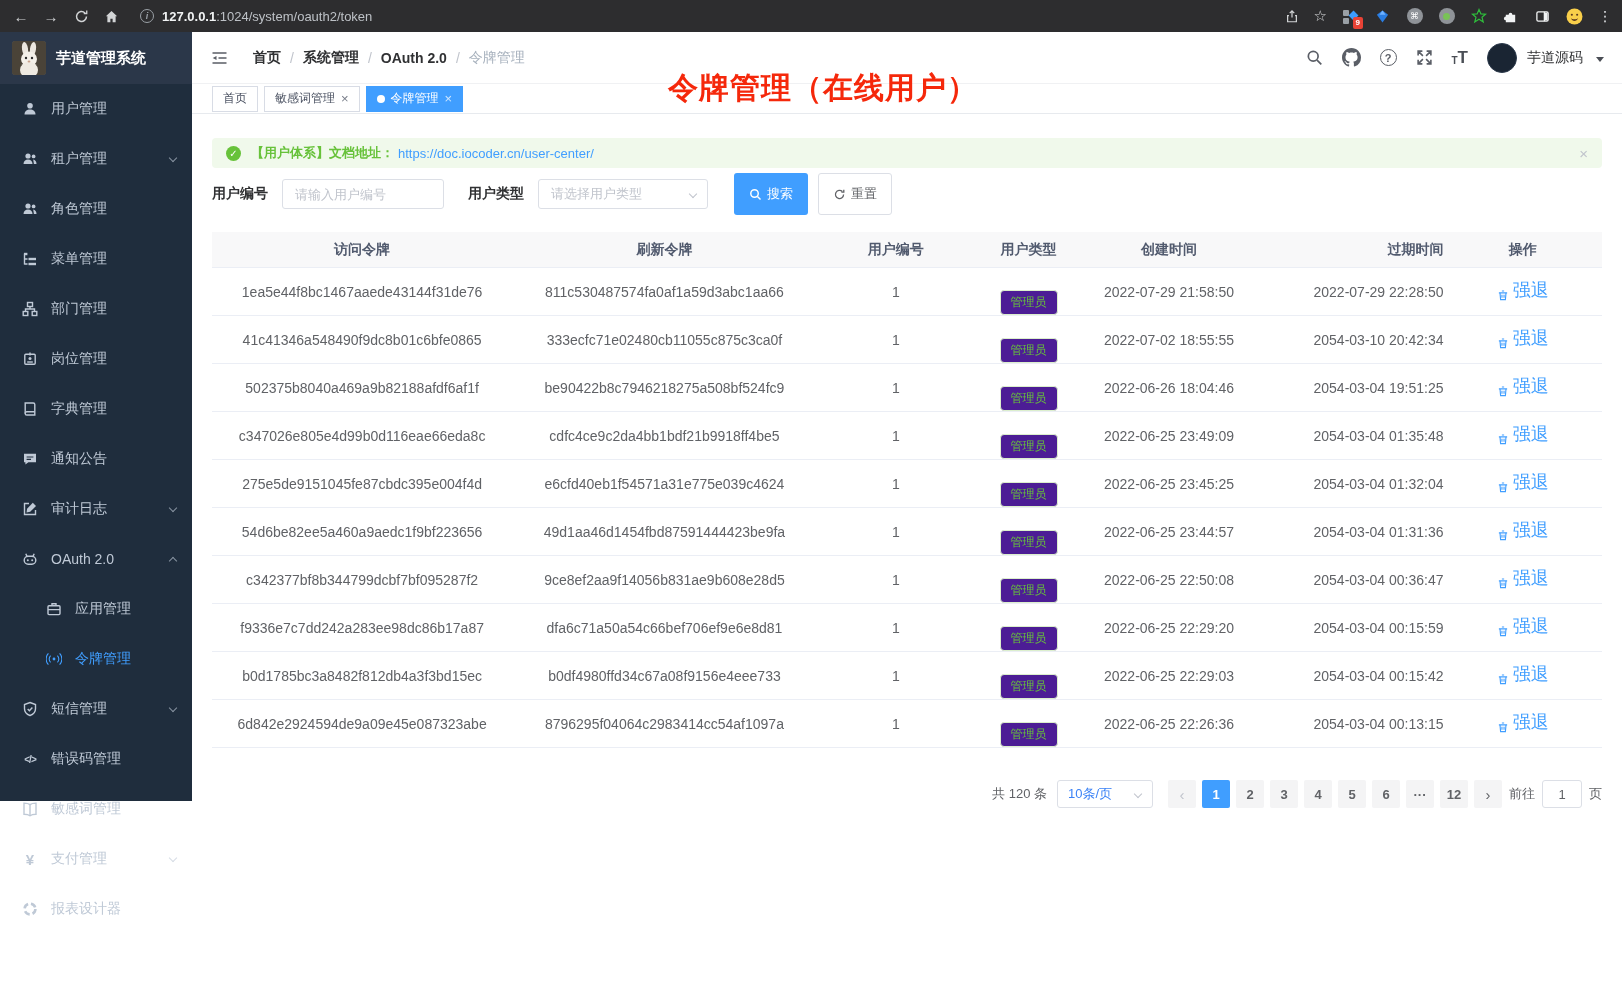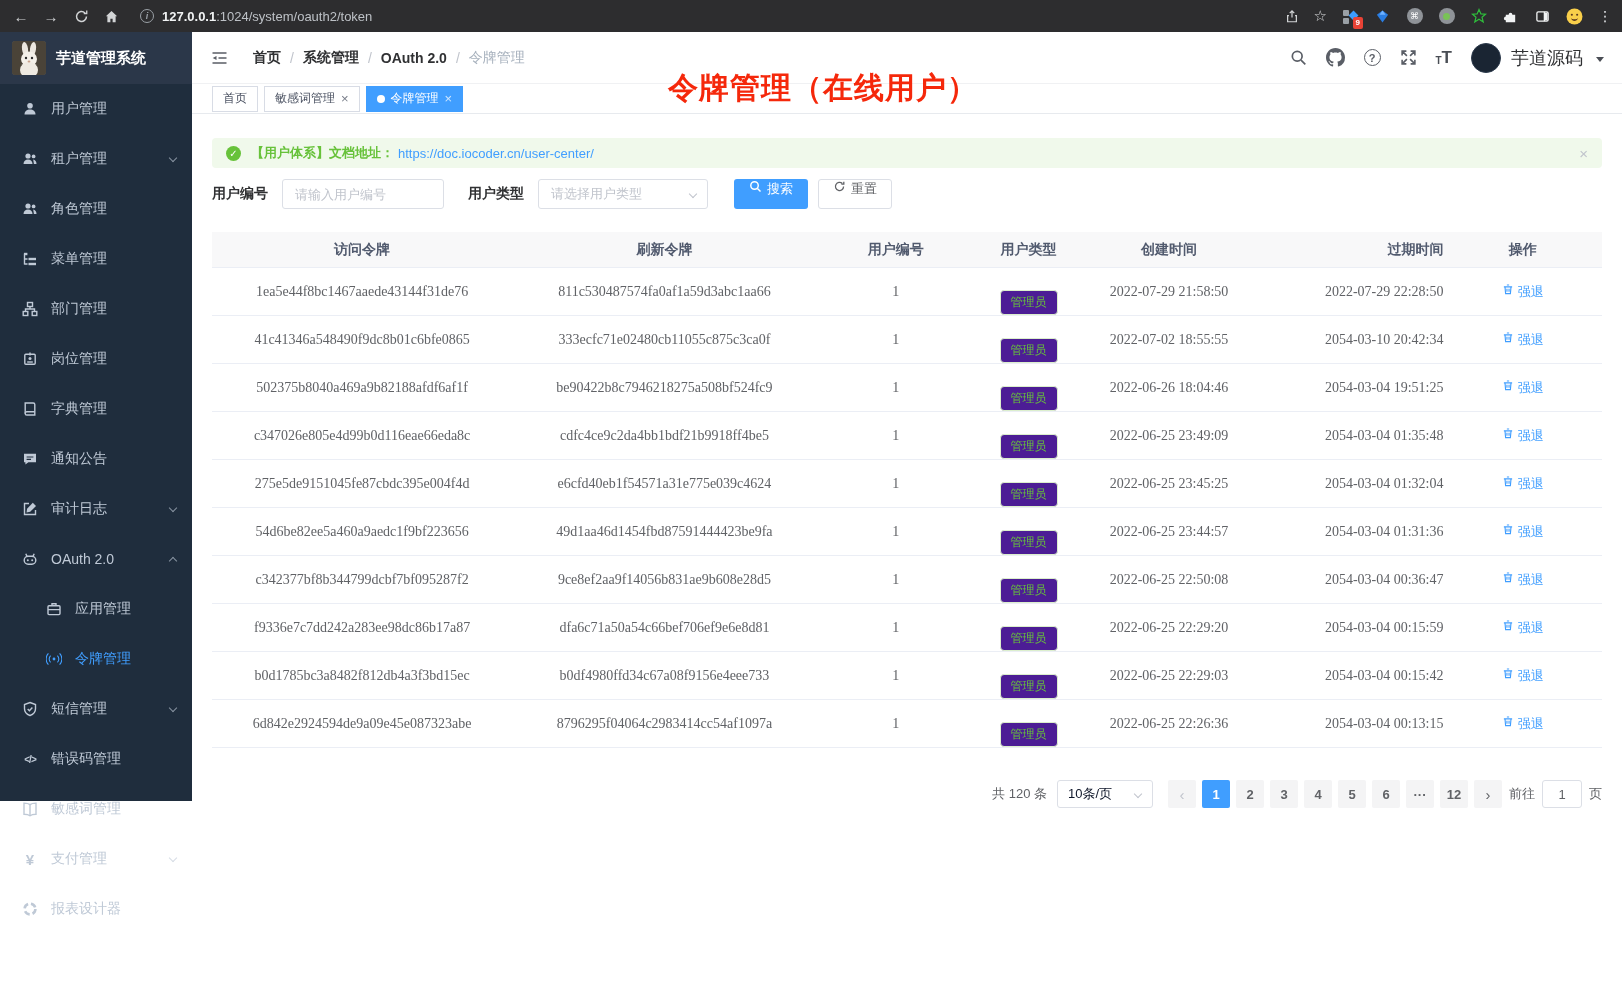--- a/index.html
+++ b/index.html
@@ -55,21 +55,21 @@
   .crumb { cursor:pointer; }
   .crumb.last { color:#a7b1bd; font-weight:normal; cursor:default; }
   .crumb-sep { color:#c0c4cc; font-weight:normal; }
   .header-icons { margin-left:auto; display:flex; align-items:center; gap:19px; color:#5a5e66; }
   .hicon { cursor:pointer; display:flex; align-items:center; }
   .circle-q { width:17px; height:17px; border:1.4px solid #5a5e66; border-radius:50%; font-size:11px; font-weight:bold;
               display:flex; align-items:center; justify-content:center; }
   .tt { font-weight:bold; color:#4a4e55; display:flex; align-items:flex-end; line-height:1; }
   .tt .t-small { font-size:10px; } .tt .t-big { font-size:17px; }
   .avatar { width:30px; height:30px; border-radius:50%; background:#1a2533; border:1px solid #2c3a4c; }
-  .username { font-size:18px; color:#303133; margin-left:-9px; }
+  .username { font-size:14px; color:#303133; margin-left:-9px; }
   .caret-down { width:0; height:0; border-left:4px solid transparent; border-right:4px solid transparent;
                 border-top:5px solid #4a4e55; margin-left:-6px; margin-top:4px; }
 
   
   .tags-bar { position:absolute; left:192px; top:84px; width:1430px; height:30px; background:#fff;
               border-bottom:1px solid #e7eaee; box-shadow:0 1px 2px rgba(0,0,0,.04);
               display:flex; align-items:center; padding-left:20px; gap:6px; }
   .tag { height:26px; display:inline-flex; align-items:center; gap:6px; padding:0 10px;
          border:1px solid #d8dce5; background:#fff; color:#495060; font-size:12px; cursor:pointer; }
   .tag.active { background:#409eff; border-color:#409eff; color:#fff; }
@@ -93,42 +93,42 @@
   .filter-row { margin:10px 20px 0; display:flex; align-items:center; height:32px; font-size:14px; }
   .f-label { font-weight:bold; color:#303133; margin-right:14px; }
   .f-input { width:162px; height:30px; border:1px solid #dcdfe6; border-radius:3px; padding:0 12px;
              font-size:13px; color:#606266; outline:none; font-family:"Liberation Sans",sans-serif; }
   .f-input::placeholder { color:#c0c4cc; }
   .f-select { width:170px; height:30px; border:1px solid #dcdfe6; border-radius:3px; padding:0 12px;
               font-size:13px; color:#c0c4cc; display:flex; align-items:center; cursor:pointer; position:relative; }
   .sel-chev { position:absolute; right:11px; top:11px; width:6px; height:6px; border-right:1.3px solid #c0c4cc;
               border-bottom:1.3px solid #c0c4cc; transform:rotate(45deg); }
   .gap24 { width:24px; } .gap26 { width:26px; } .gap10 { width:10px; }
-  .btn { height:30px; padding:0 14px; border-radius:3px; font-size:13px; display:inline-flex;
-         gap:5px; cursor:pointer; border:1px solid transparent; }
+  .btn { height:42px; padding:0 14px; border-radius:3px; font-size:13px; display:inline-flex;
+         align-items:center; gap:5px; cursor:pointer; border:1px solid transparent; }
   .btn-search { background:#409eff; color:#fff; }
   .btn-reset { background:#fff; color:#606266; border-color:#dcdfe6; }
 
-  .table { margin:22px 20px 0; font-size:14px; color:#606266;font-family:Liberation Serif, serif; }
+  .table { margin:22px 20px 0; font-size:14px; color:#606266; }
   .t-head { display:flex; background:#f8f8f9; height:36px; align-items:center; font-weight:bold;
             color:#515a6e; border-bottom:1px solid #ebeef5; }
   .t-row { display:flex; height:48px; align-items:center; border-bottom:1px solid #ebeef5; }
   .t-cell { text-align:center; overflow:hidden; white-space:nowrap; }
   .c0{width:21.6%;} .c1{width:21.9%;} .c2{width:11.4%;} .c3{width:7.7%;}
   .c4{width:12.5%;} .c5{width:13.5%;text-align:right;} .c6{width:11.4%;}
   .badge { display:inline-block; padding:3px 10px; background:#4c1d95; border:1px solid #dcefcd;
            color:#67c23a; border-radius:4px; font-size:12px;margin-top:21px; }
-  .kick-link { color:#409eff; font-size:13px; display:inline-flex; align-items:flex-start; gap:4px;
+  .kick-link { color:#409eff; font-size:18px; display:inline-flex; align-items:flex-end; gap:4px;
                cursor:pointer; text-decoration:none; }
 
   .pagination { margin:32px 20px 0; display:flex; justify-content:flex-end; align-items:center;
                 font-size:13px; color:#606266; }
   .p-total { margin-right:10px; }
   .p-select { width:96px; height:28px; border:1px solid #dcdfe6; border-radius:3px; padding:0 10px;
-              display:flex; align-items:center; color:#0f172a; position:relative; cursor:pointer; margin-right:12px; }
+              display:flex; align-items:center; color:#3b82f6; position:relative; cursor:pointer; margin-right:12px; }
   .p-select .sel-chev { top:10px; }
   .pbtn { min-width:28px; height:28px; border-radius:2px; background:#f4f4f5; color:#606266;
           display:inline-flex; align-items:center; justify-content:center; margin:0 3px;
           font-weight:bold; cursor:pointer; font-size:13px; }
   .pbtn.active { background:#409eff; color:#fff; }
   .pbtn.prev { color:#c0c4cc; font-weight:normal; font-size:15px; }
   .pbtn.next { font-weight:normal; font-size:15px; }
   .p-jump { display:flex; align-items:center; gap:7px; margin-left:4px; }
   .jump-input { width:40px; height:28px; border:1px solid #dcdfe6; border-radius:3px; text-align:center;
                 font-size:13px; color:#606266; outline:none; font-family:"Liberation Sans",sans-serif; }

